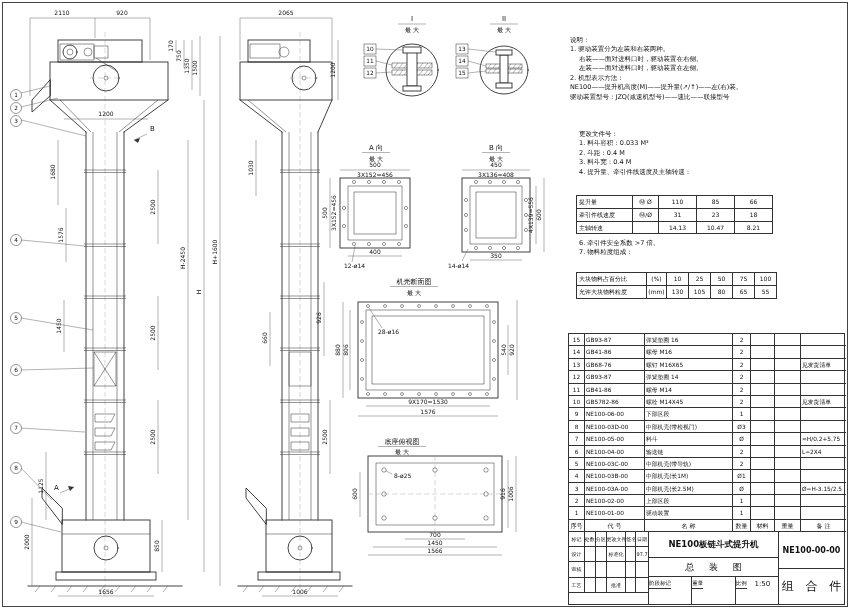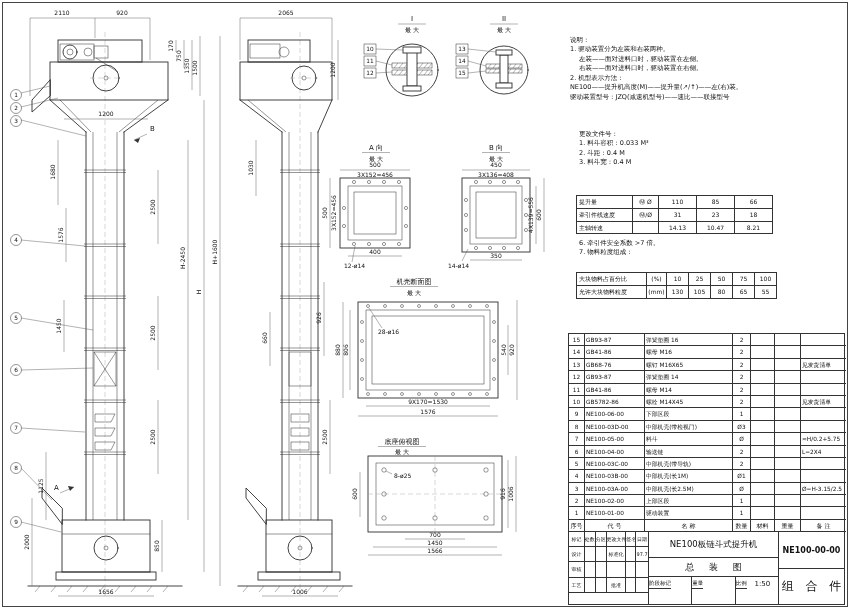--- a/index.html
+++ b/index.html
@@ -40,21 +40,21 @@
 .bom-row.head .c{text-align:center;font-size:6px}
 
 .tblock{position:absolute;left:2px;top:531px;width:277px;height:74px;border:1px solid #333;display:flex;background:#fff}
 .tb-left{width:80px;border-right:.6px solid #333;display:flex;flex-direction:column}
 .tb-row{flex:1;display:flex;border-bottom:.5px solid #333}
 .tb-row:last-child{border-bottom:none}
 .tb-c{border-right:.5px solid #333;font-size:5px;line-height:14.2px;text-align:center;overflow:hidden;white-space:nowrap}
 .tb-c:last-child{border-right:none}
 .w16{width:16px}.w11{width:11px}.w20{width:20px}.w10{width:10px}.w12{width:12px}.wfill{flex:1}
 .tb-mid{width:130px;border-right:.6px solid #333;display:flex;flex-direction:column}
-.tb-product{height:26px;font-size:8.5px;font-weight:normal;display:flex;align-items:center;justify-content:center;border-bottom:.6px solid #333;white-space:nowrap;overflow:hidden}
+.tb-product{height:26px;font-size:8.5px;font-weight:bold;display:flex;align-items:center;justify-content:center;border-bottom:.6px solid #333;white-space:nowrap;overflow:hidden}
 .tb-title{height:19px;font-size:9px;letter-spacing:6px;padding-left:6px;display:flex;align-items:center;justify-content:center;border-bottom:.6px solid #333}
 .tb-strip{flex:1;display:flex}
 .tb-sc{flex:1;display:flex;flex-direction:row;border-right:.5px solid #333}
 .tb-sc:last-child{border-right:none}
 .tb-sc .lab{height:12px;font-size:5.5px;text-align:center;border-bottom:.5px solid #333;line-height:12px;overflow:hidden}
 .tb-sc .val{flex:1;font-size:7px;text-align:center;line-height:15px}
 .tb-right{width:65px;display:flex;flex-direction:column}
 .tb-no{height:37px;font-size:8px;font-weight:bold;border-bottom:.6px solid #333;display:flex;align-items:center;justify-content:center;white-space:nowrap}
 .tb-type{flex:1;font-size:12px;letter-spacing:4px;padding-left:4px;display:flex;align-items:center;justify-content:center;white-space:nowrap}
 </style>
@@ -494,43 +494,44 @@
 </svg>
 
 <div class="rp">
 
   <div class="notes">
     <div>说明：</div>
     <div class="notes-lines">
 
         <div>1. 驱动装置分为左装和右装两种。</div>
 
+        <div>右装——面对进料口时，驱动装置在右侧。</div>
+
         <div>左装——面对进料口时，驱动装置在左侧。</div>
-
-        <div>右装——面对进料口时，驱动装置在右侧。</div>
 
         <div>2. 机型表示方法：</div>
 
         <div>NE100——提升机高度(M)——提升量(↗/↑)——左(右)装。</div>
 
         <div>驱动装置型号：JZQ(减速机型号)——速比——联接型号</div>
 
 
     </div>
   </div>
 
   <div class="tech">
     <div>更改文件号：</div>
 
       <div>1. 料斗容积：0.033 M³</div>
 
       <div>2. 斗距：0.4 M</div>
 
       <div>3. 料斗宽：0.4 M</div>
 
+      <div>4. 提升量、牵引件线速度及主轴转速：</div>
 
   </div>
 
   <div class="gridtbl perf">
 
       <div class="row">
         <span class="c l">提升量</span>
         <span class="c">Ⓜ Ø</span>
         <span class="c">110</span>
         <span class="c">85</span>

